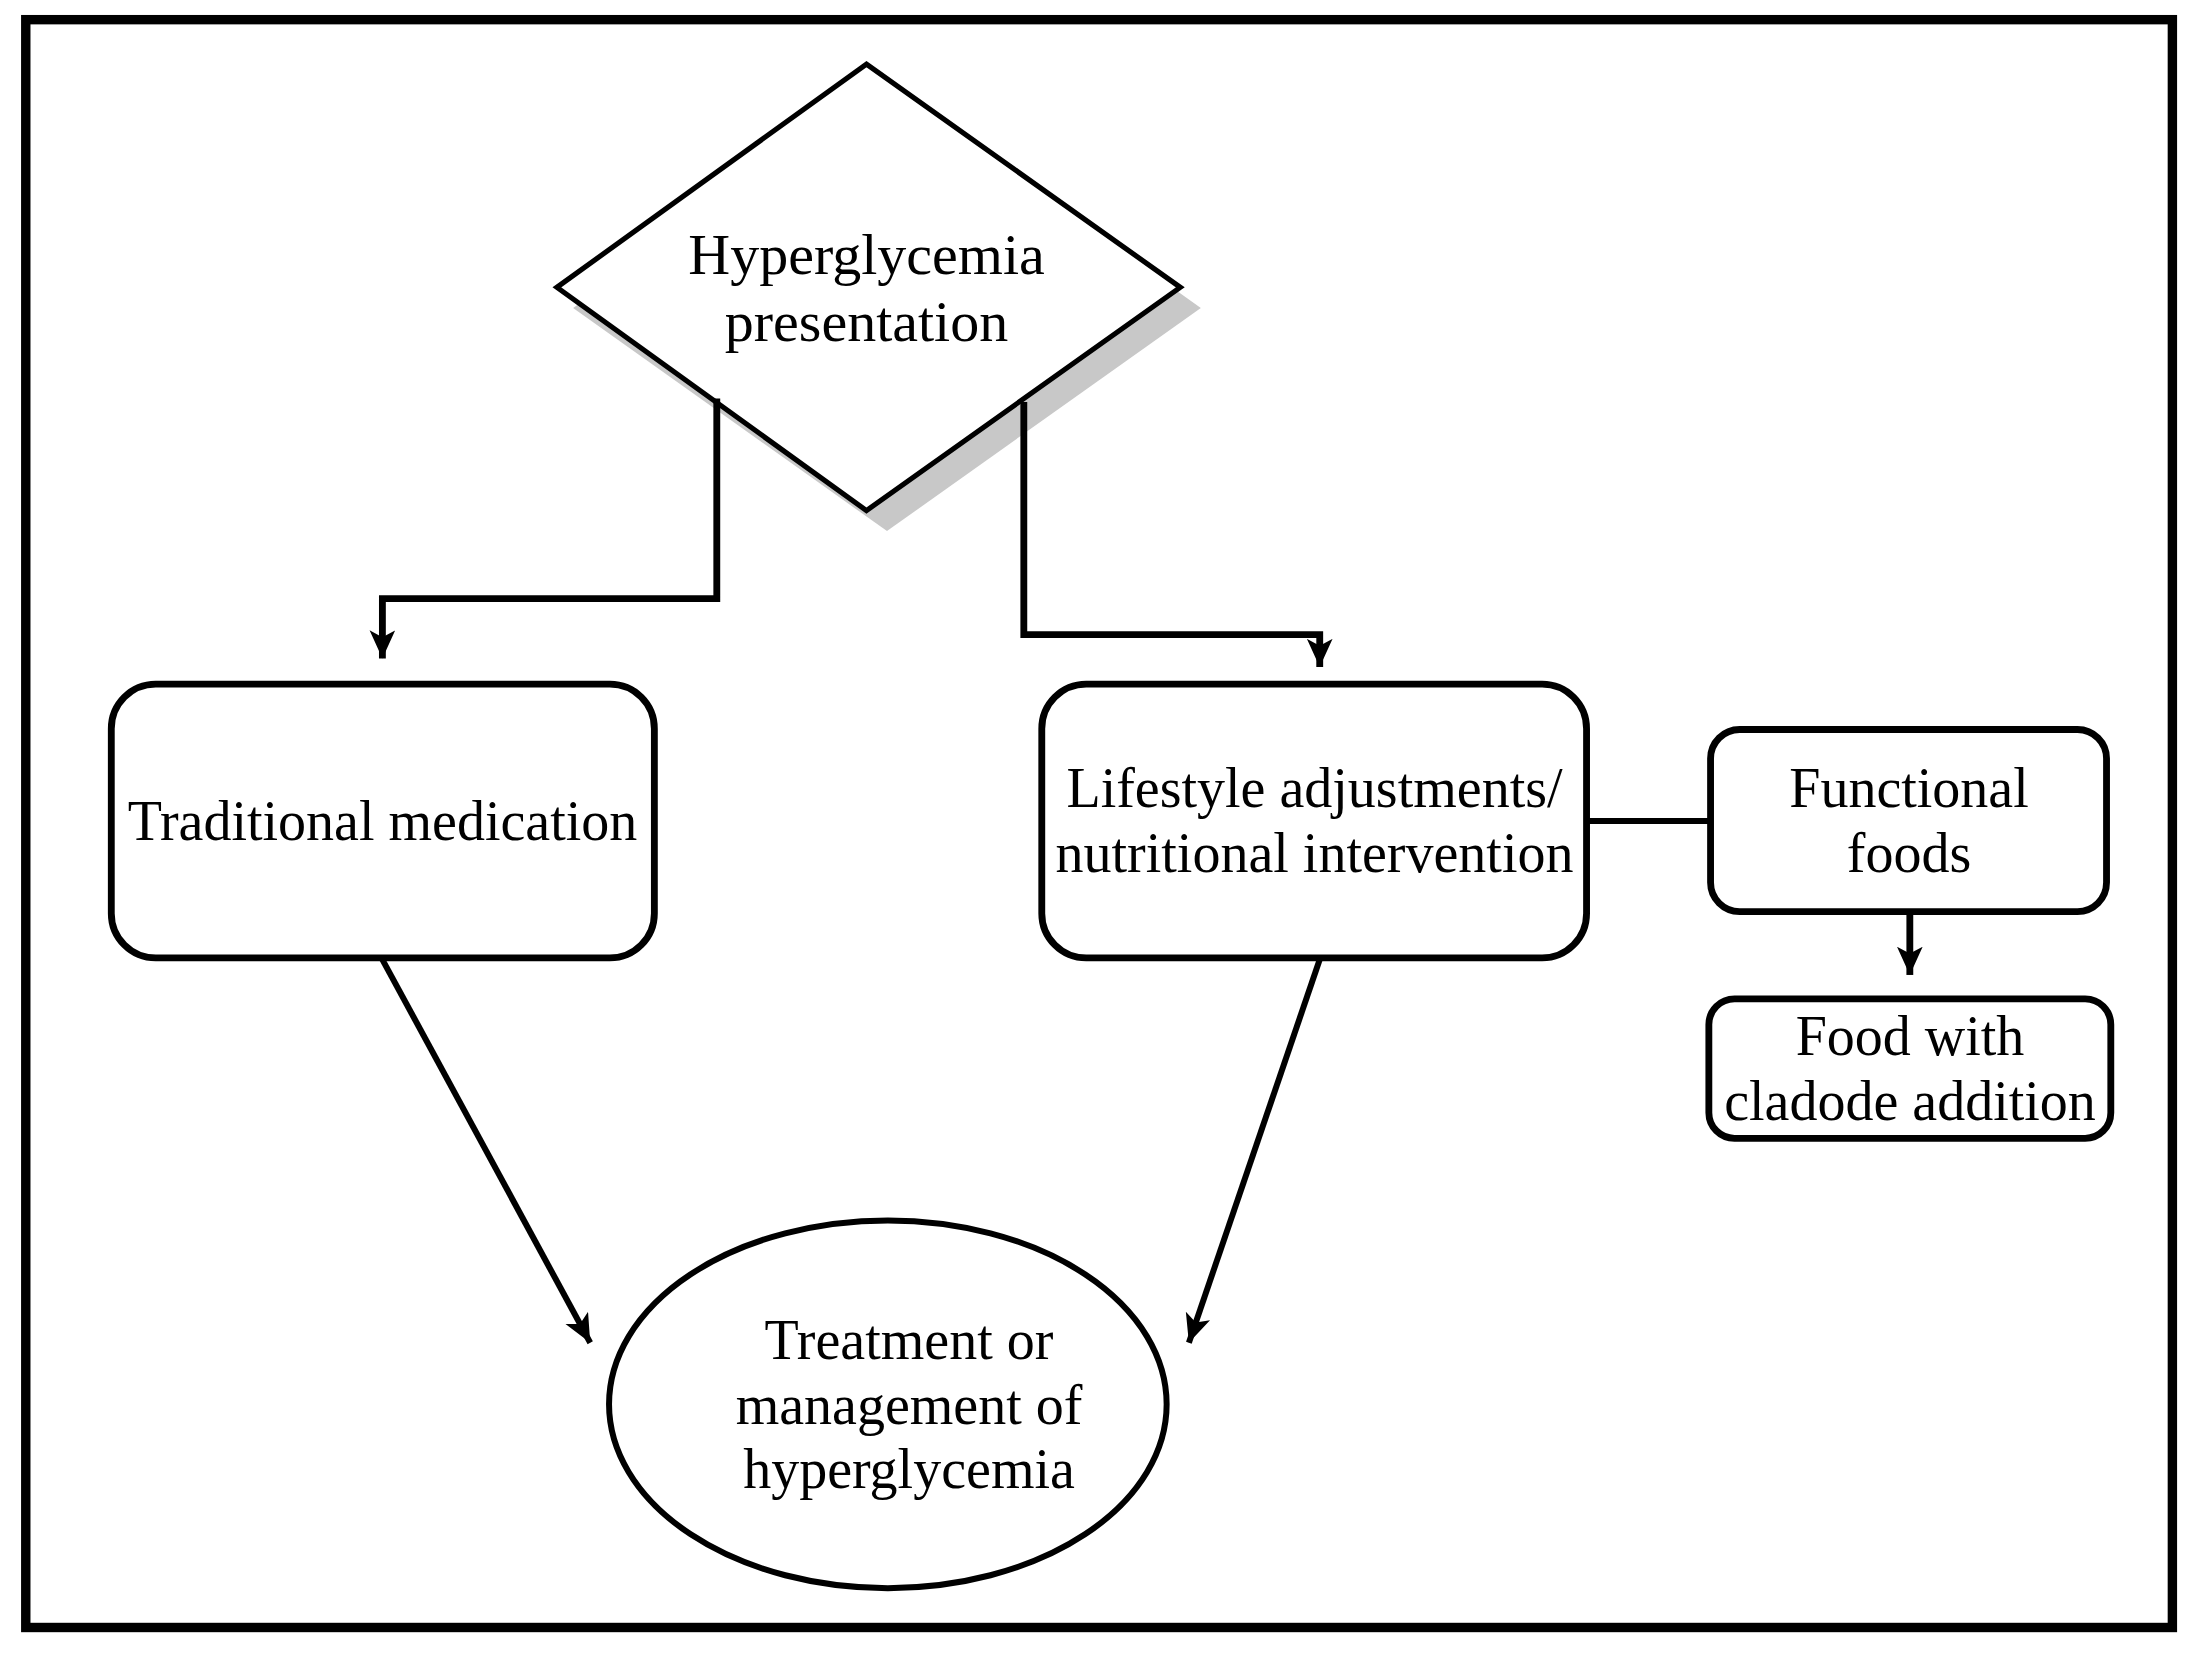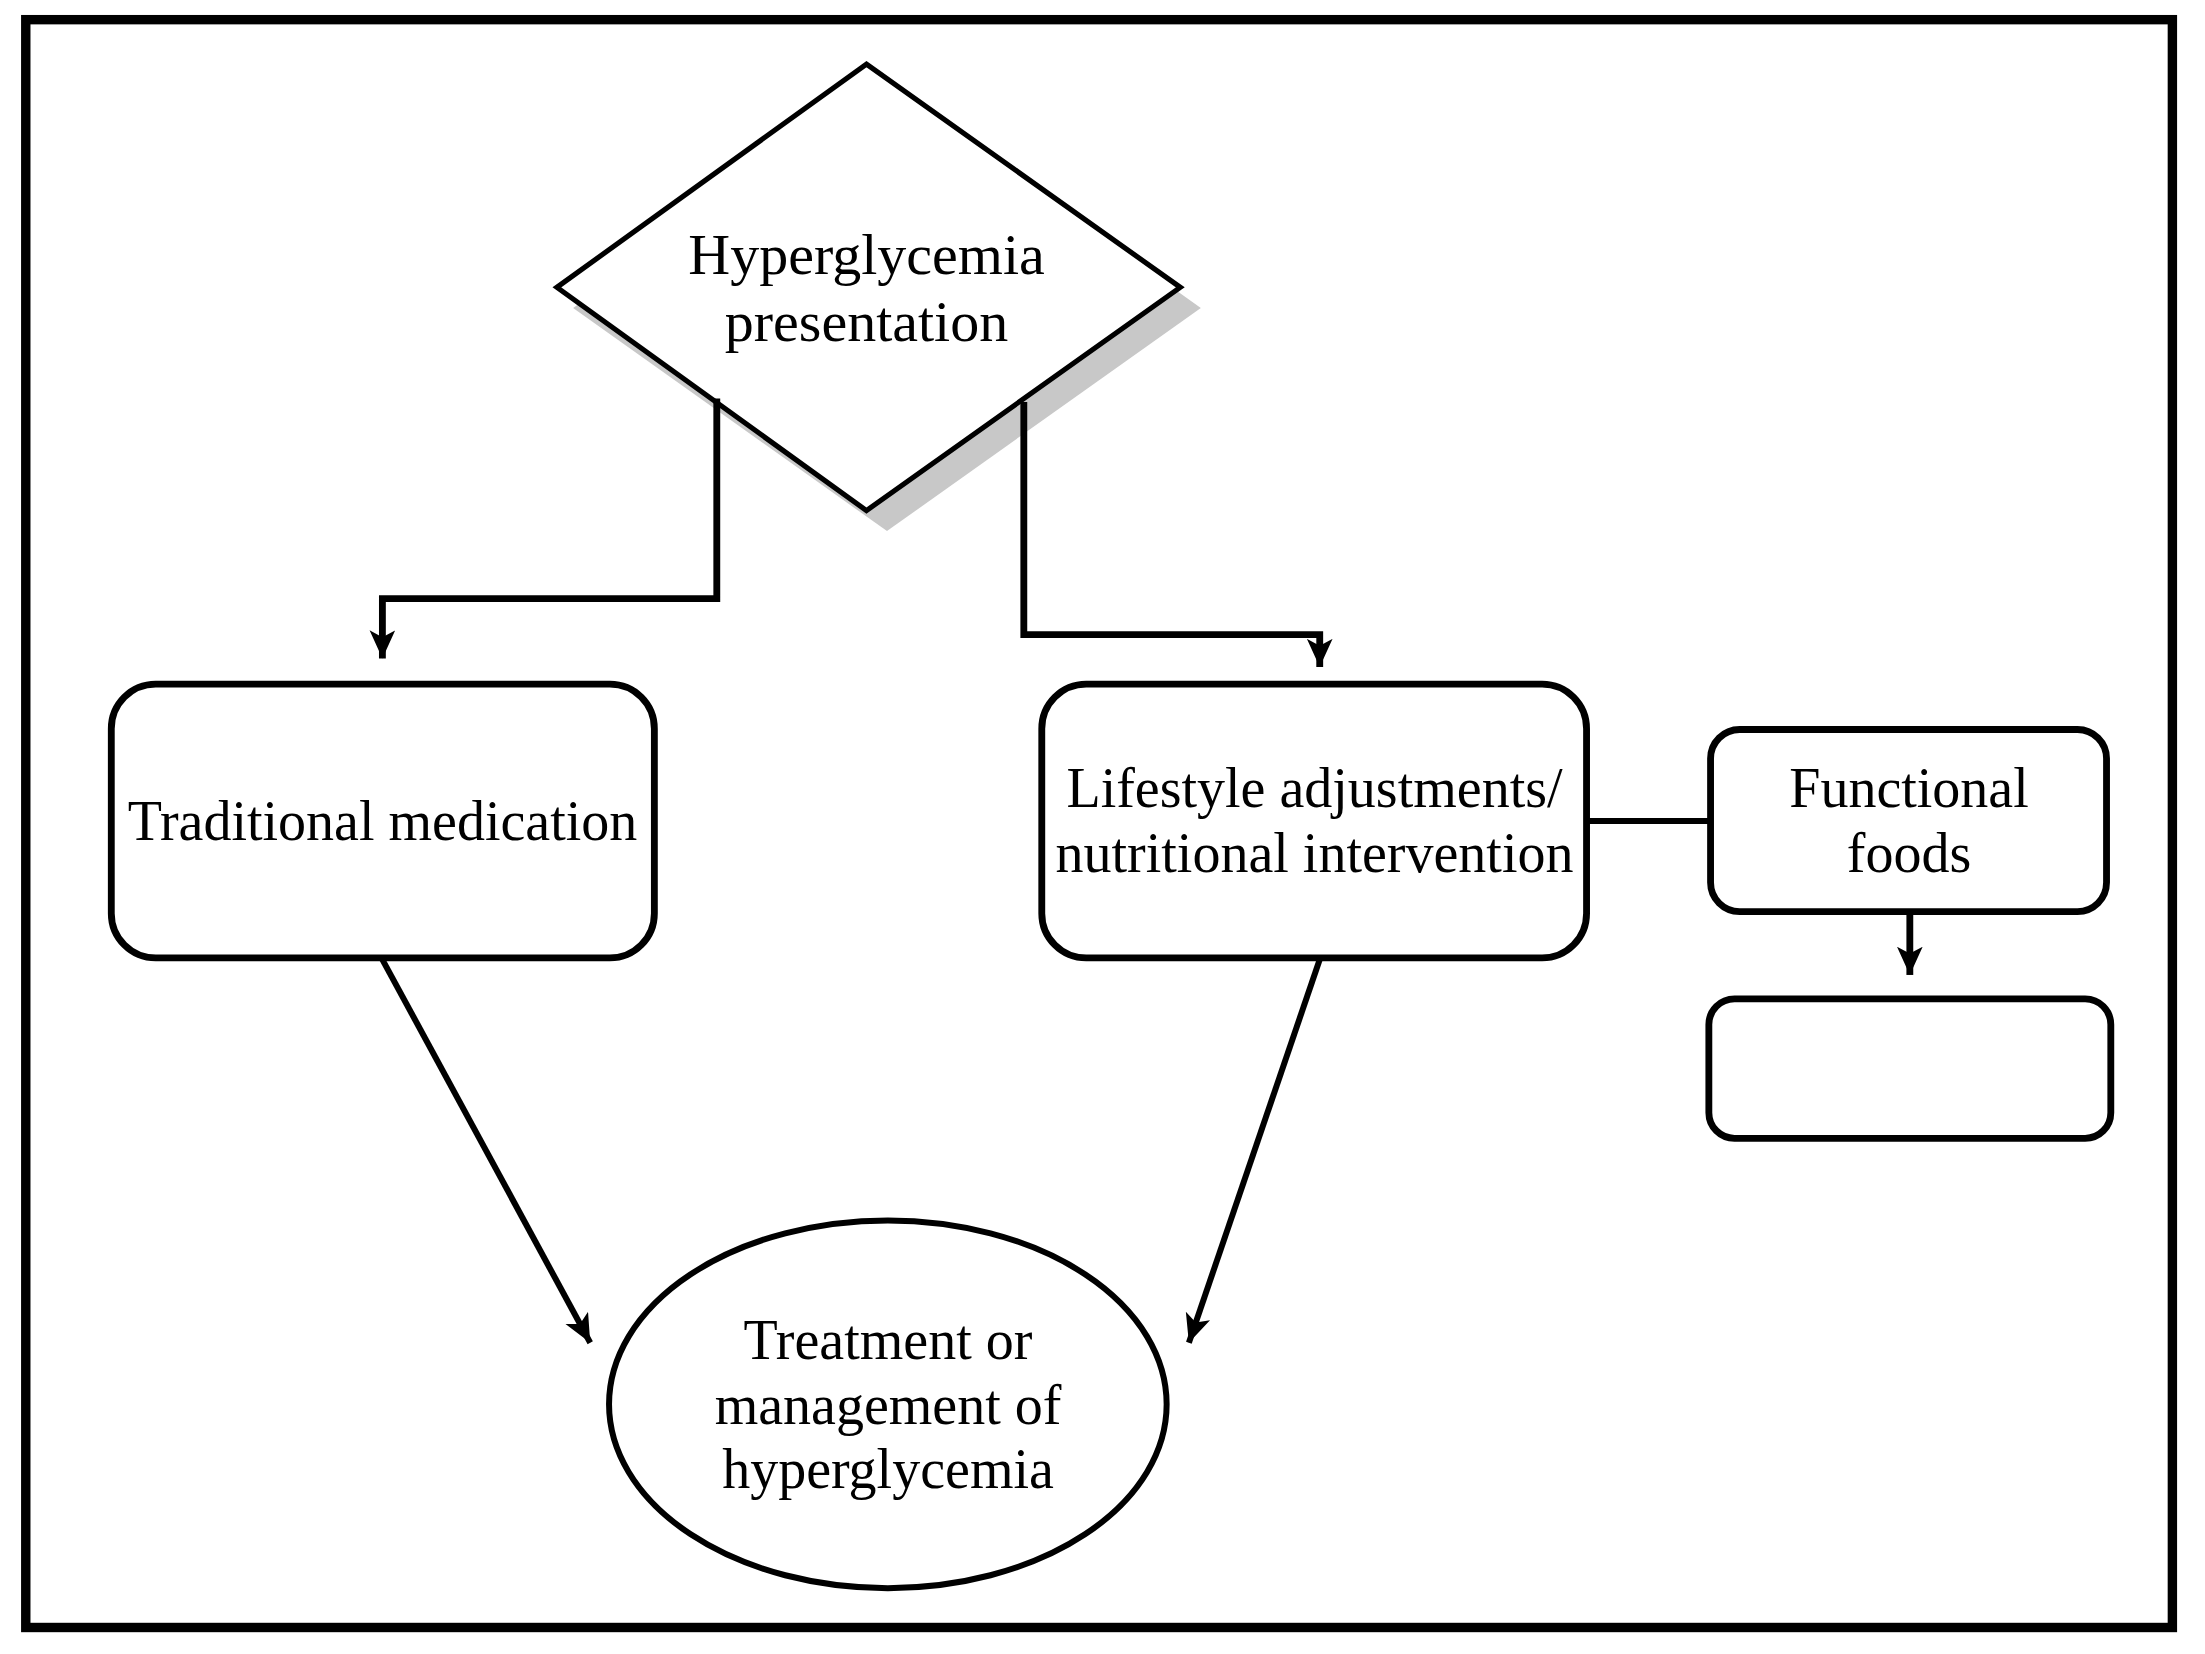--- a/index.html
+++ b/index.html
@@ -35,21 +35,21 @@
     line-height: 1.16;
     white-space: pre-line;
     pointer-events: none;
   }
   
   #label-decision  { left: 557px;  top: 163px;  width: 619px;  height: 250px; font-size: 58px; }
   #label-box-left  { left: 111px;  top: 684px;  width: 543px;  height: 274px; }
   #label-box-mid   { left: 1042px; top: 684px;  width: 545px;  height: 274px; }
   #label-box-ff    { left: 1711px; top: 730px;  width: 396px;  height: 182px; }
   #label-box-cla   { left: 1709px; top: 999px; width: 402px;  height: 139px; }
-  #label-ellipse   { left: 609px;  top: 1222px; width: 558px;  height: 366px; }
+  #label-ellipse   { left: 630px;  top: 1222px; width: 558px;  height: 366px; }
 </style>
 </head>
 <body>
 
 <div id="page">
 
   <svg id="flow-svg" viewBox="0 0 2578 1934" xmlns="http://www.w3.org/2000/svg">
 
     <defs>
       <marker id="arrowhead" markerWidth="16" markerHeight="16" refX="13" refY="6" orient="auto" markerUnits="userSpaceOnUse">
@@ -94,19 +94,21 @@
 presentation</div>
 
   <div class="node-label" id="label-box-left">Traditional medication</div>
 
   <div class="node-label" id="label-box-mid">Lifestyle adjustments/
 nutritional intervention</div>
 
   <div class="node-label" id="label-box-ff">Functional
 foods</div>
 
+  <div class="node-label" id="label-box-cla">Food with
+cladode addition</div>
 
   <div class="node-label" id="label-ellipse">Treatment or
 management of
 hyperglycemia</div>
 
 </div>
 
 
 </body></html>

